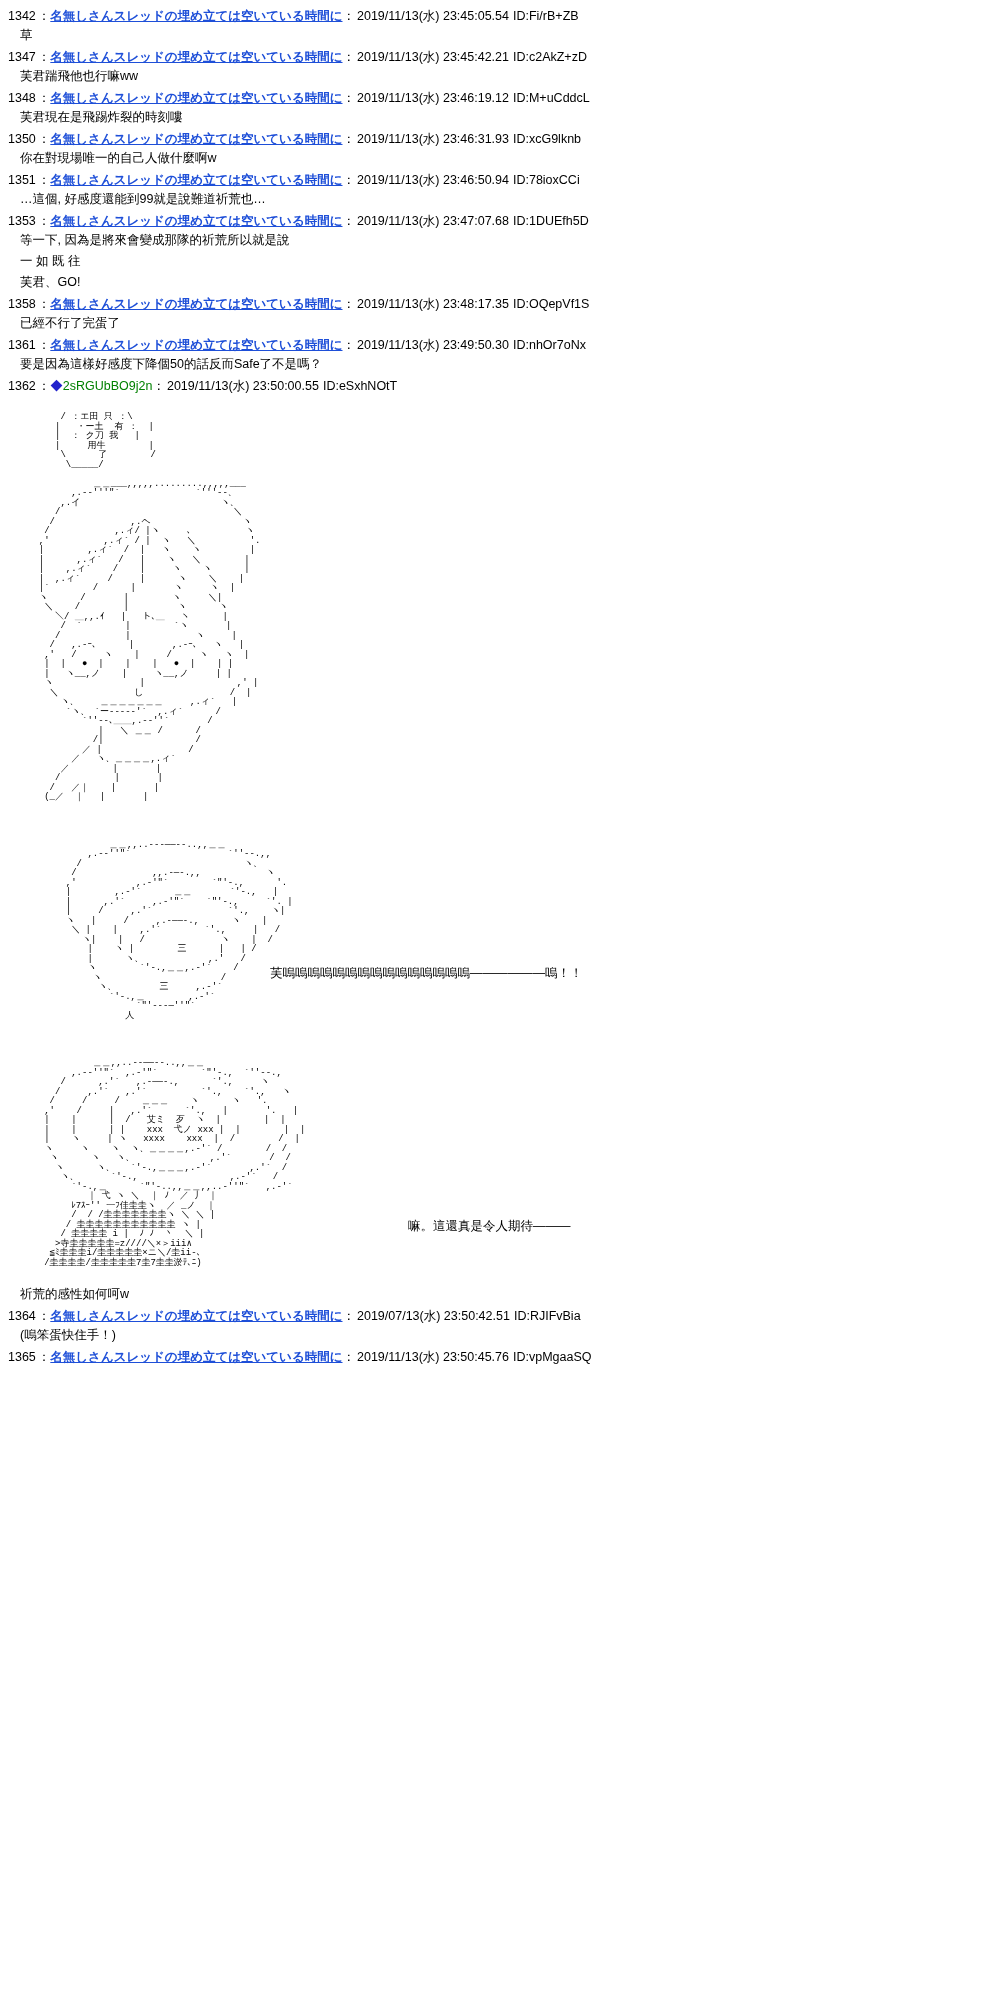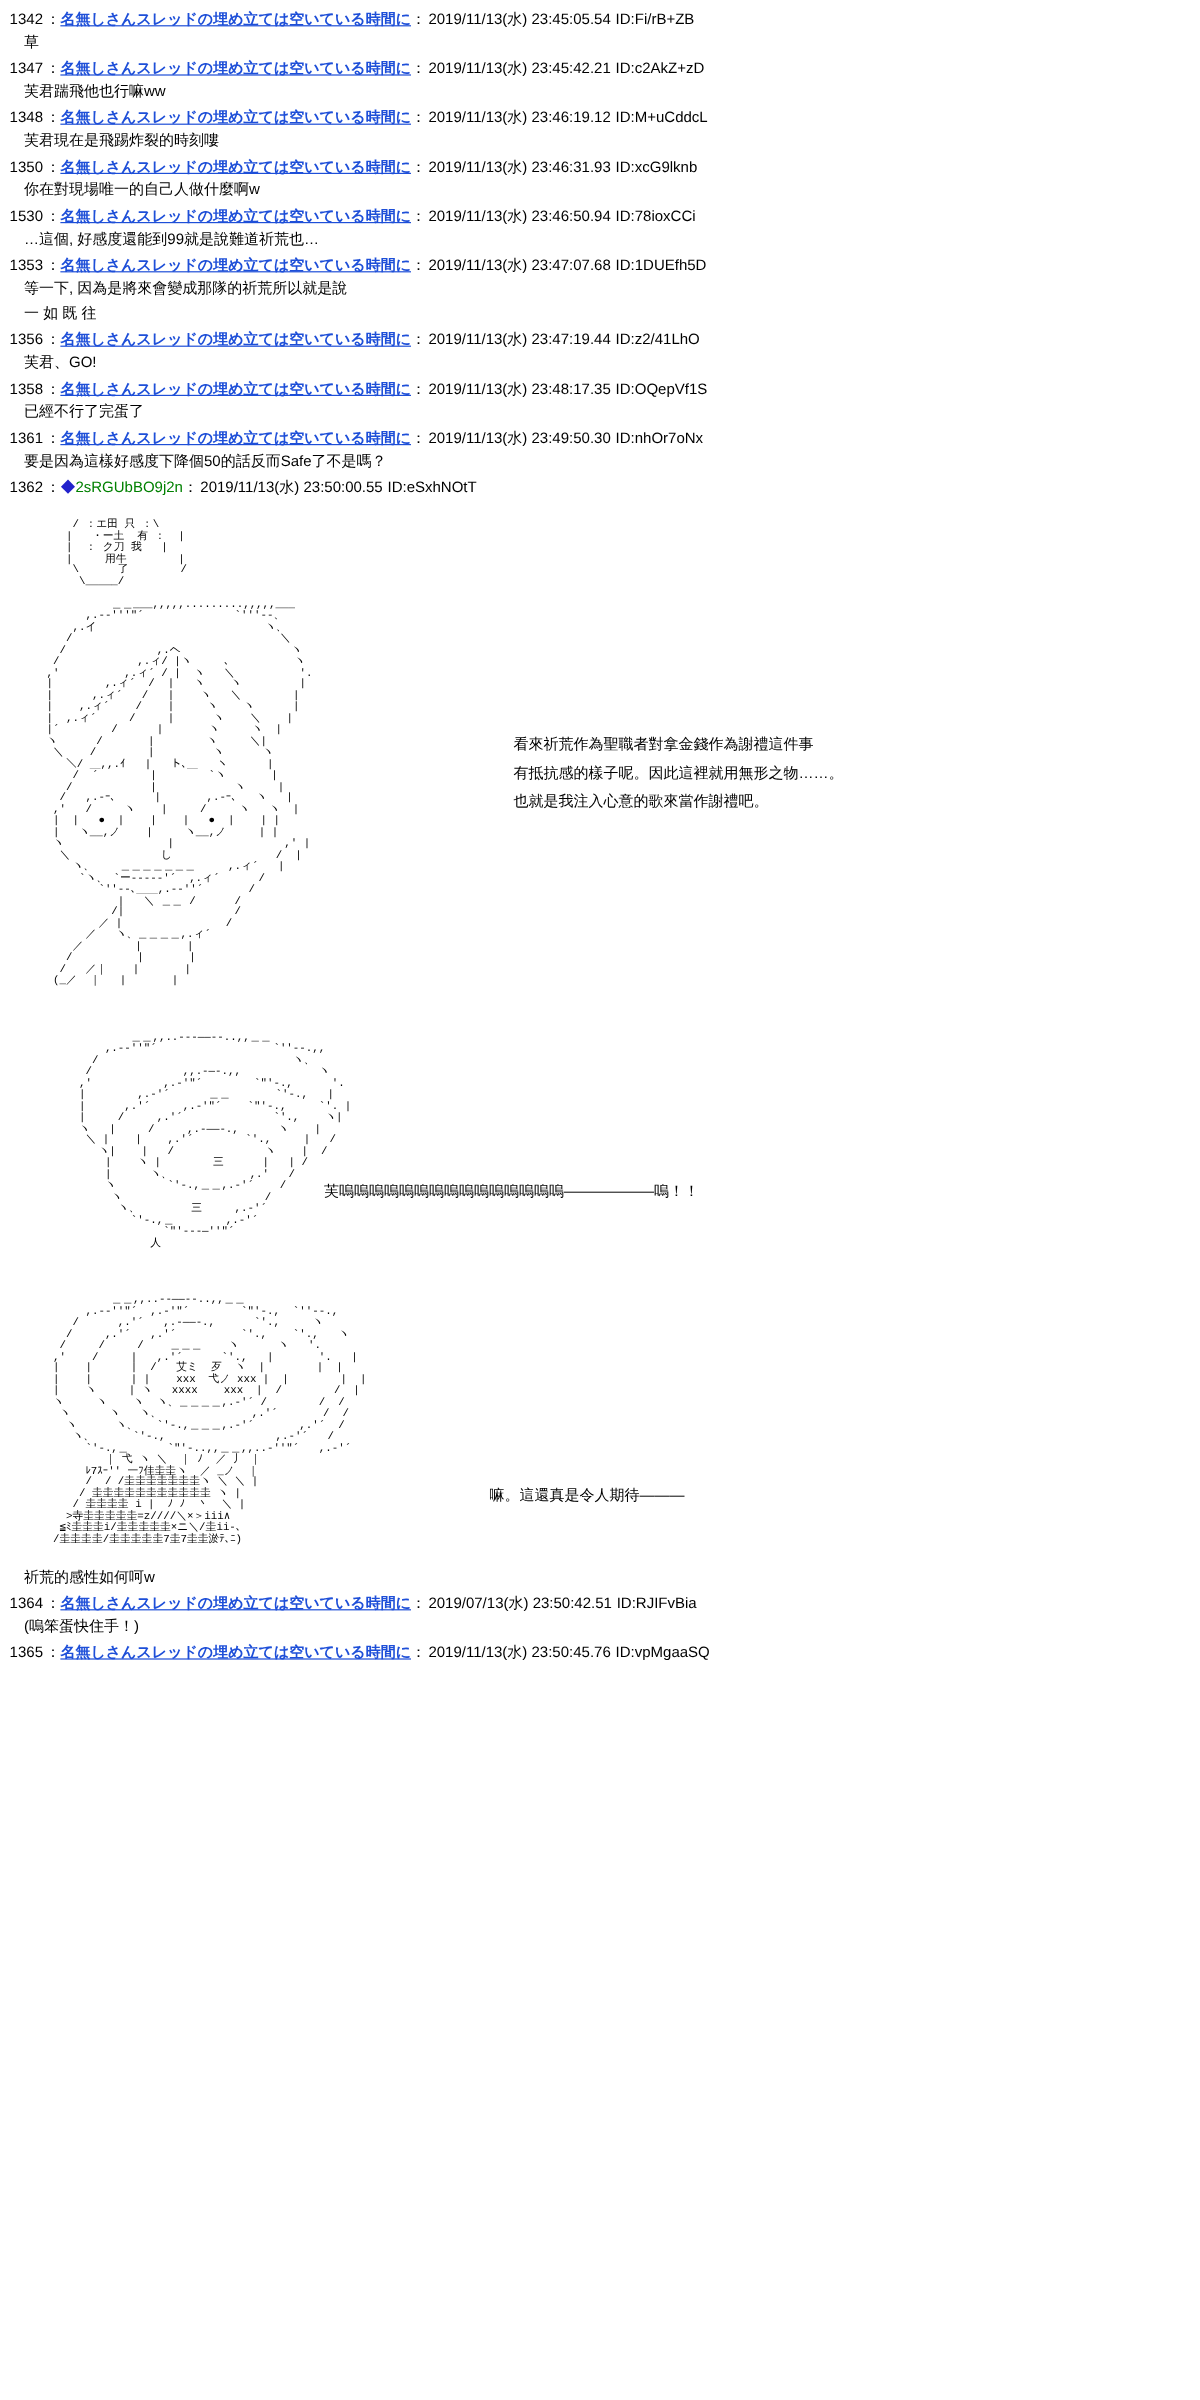--- a/index.html
+++ b/index.html
@@ -118,40 +118,37 @@
 
   <div class="post">
     <div class="post-header">
       <span class="post-num">1350</span><span class="colon">：</span><span class="post-name">名無しさんスレッドの埋め立ては空いている時間に</span><span class="colon">：</span><span class="post-date">2019/11/13(水) 23:46:31.93</span><span class="post-id">ID:xcG9lknb</span>
     </div>
     <div class="post-body">你在對現場唯一的自己人做什麼啊w</div>
   </div>
 
   <div class="post">
     <div class="post-header">
-      <span class="post-num">1530</span><span class="colon">：</span><span class="post-name">名無しさんスレッドの埋め立ては空いている時間に</span><span class="colon">：</span><span class="post-date">2019/11/13(水) 23:46:50.94</span><span class="post-id">ID:78ioxCCi</span>
+      <span class="post-num">1351</span><span class="colon">：</span><span class="post-name">名無しさんスレッドの埋め立ては空いている時間に</span><span class="colon">：</span><span class="post-date">2019/11/13(水) 23:46:50.94</span><span class="post-id">ID:78ioxCCi</span>
     </div>
     <div class="post-body">…這個, 好感度還能到99就是說難道祈荒也…</div>
   </div>
 
   <div class="post">
     <div class="post-header">
       <span class="post-num">1353</span><span class="colon">：</span><span class="post-name">名無しさんスレッドの埋め立ては空いている時間に</span><span class="colon">：</span><span class="post-date">2019/11/13(水) 23:47:07.68</span><span class="post-id">ID:1DUEfh5D</span>
     </div>
     <div class="post-body">等一下, 因為是將來會變成那隊的祈荒所以就是說</div>
   </div>
 
   <div class="post">
     <div class="post-body">一 如 既 往</div>
   </div>
 
   <div class="post">
-    <div class="post-header">
-      <span class="post-num">1356</span><span class="colon">：</span><span class="post-name">名無しさんスレッドの埋め立ては空いている時間に</span><span class="colon">：</span><span class="post-date">2019/11/13(水) 23:47:19.44</span><span class="post-id">ID:z2/41LhO</span>
-    </div>
     <div class="post-body">芙君、GO!</div>
   </div>
 
   <div class="post">
     <div class="post-header">
       <span class="post-num">1358</span><span class="colon">：</span><span class="post-name">名無しさんスレッドの埋め立ては空いている時間に</span><span class="colon">：</span><span class="post-date">2019/11/13(水) 23:48:17.35</span><span class="post-id">ID:OQepVf1S</span>
     </div>
     <div class="post-body">已經不行了完蛋了</div>
   </div>
 
@@ -204,21 +201,20 @@
        `ヽ、 `ー----‐'´  ,.ィ´      /
           `''‐-､＿＿,.-‐''´       /
              |   ＼ ＿＿ /      /
             /|                 /
           ／ |                /
         ／   ヽ、＿＿＿＿,.ィ´
       ／        |       |
      /          |       |
     /   ／｜    |       |
    (_／  ｜   |       |</pre>
-      <div class="aa-caption cap1"><span>看來祈荒作為聖職者對拿金錢作為謝禮這件事</span><br><span>有抵抗感的樣子呢。因此這裡就用無形之物……。</span><br><span>也就是我注入心意的歌來當作謝禮吧。</span></div>
     </div>
 
     <div class="spacer-md"></div>
 
     <div class="aa-wrap">
       <pre class="aa-block">               ＿＿,,..---――--..,,＿＿
            ,.-‐''"´                  `''‐-.,,
          /                              ヽ、
         /              ,,.-―-.,,            ヽ
        ,'           ,.-'"´        `"'-.,      '.

